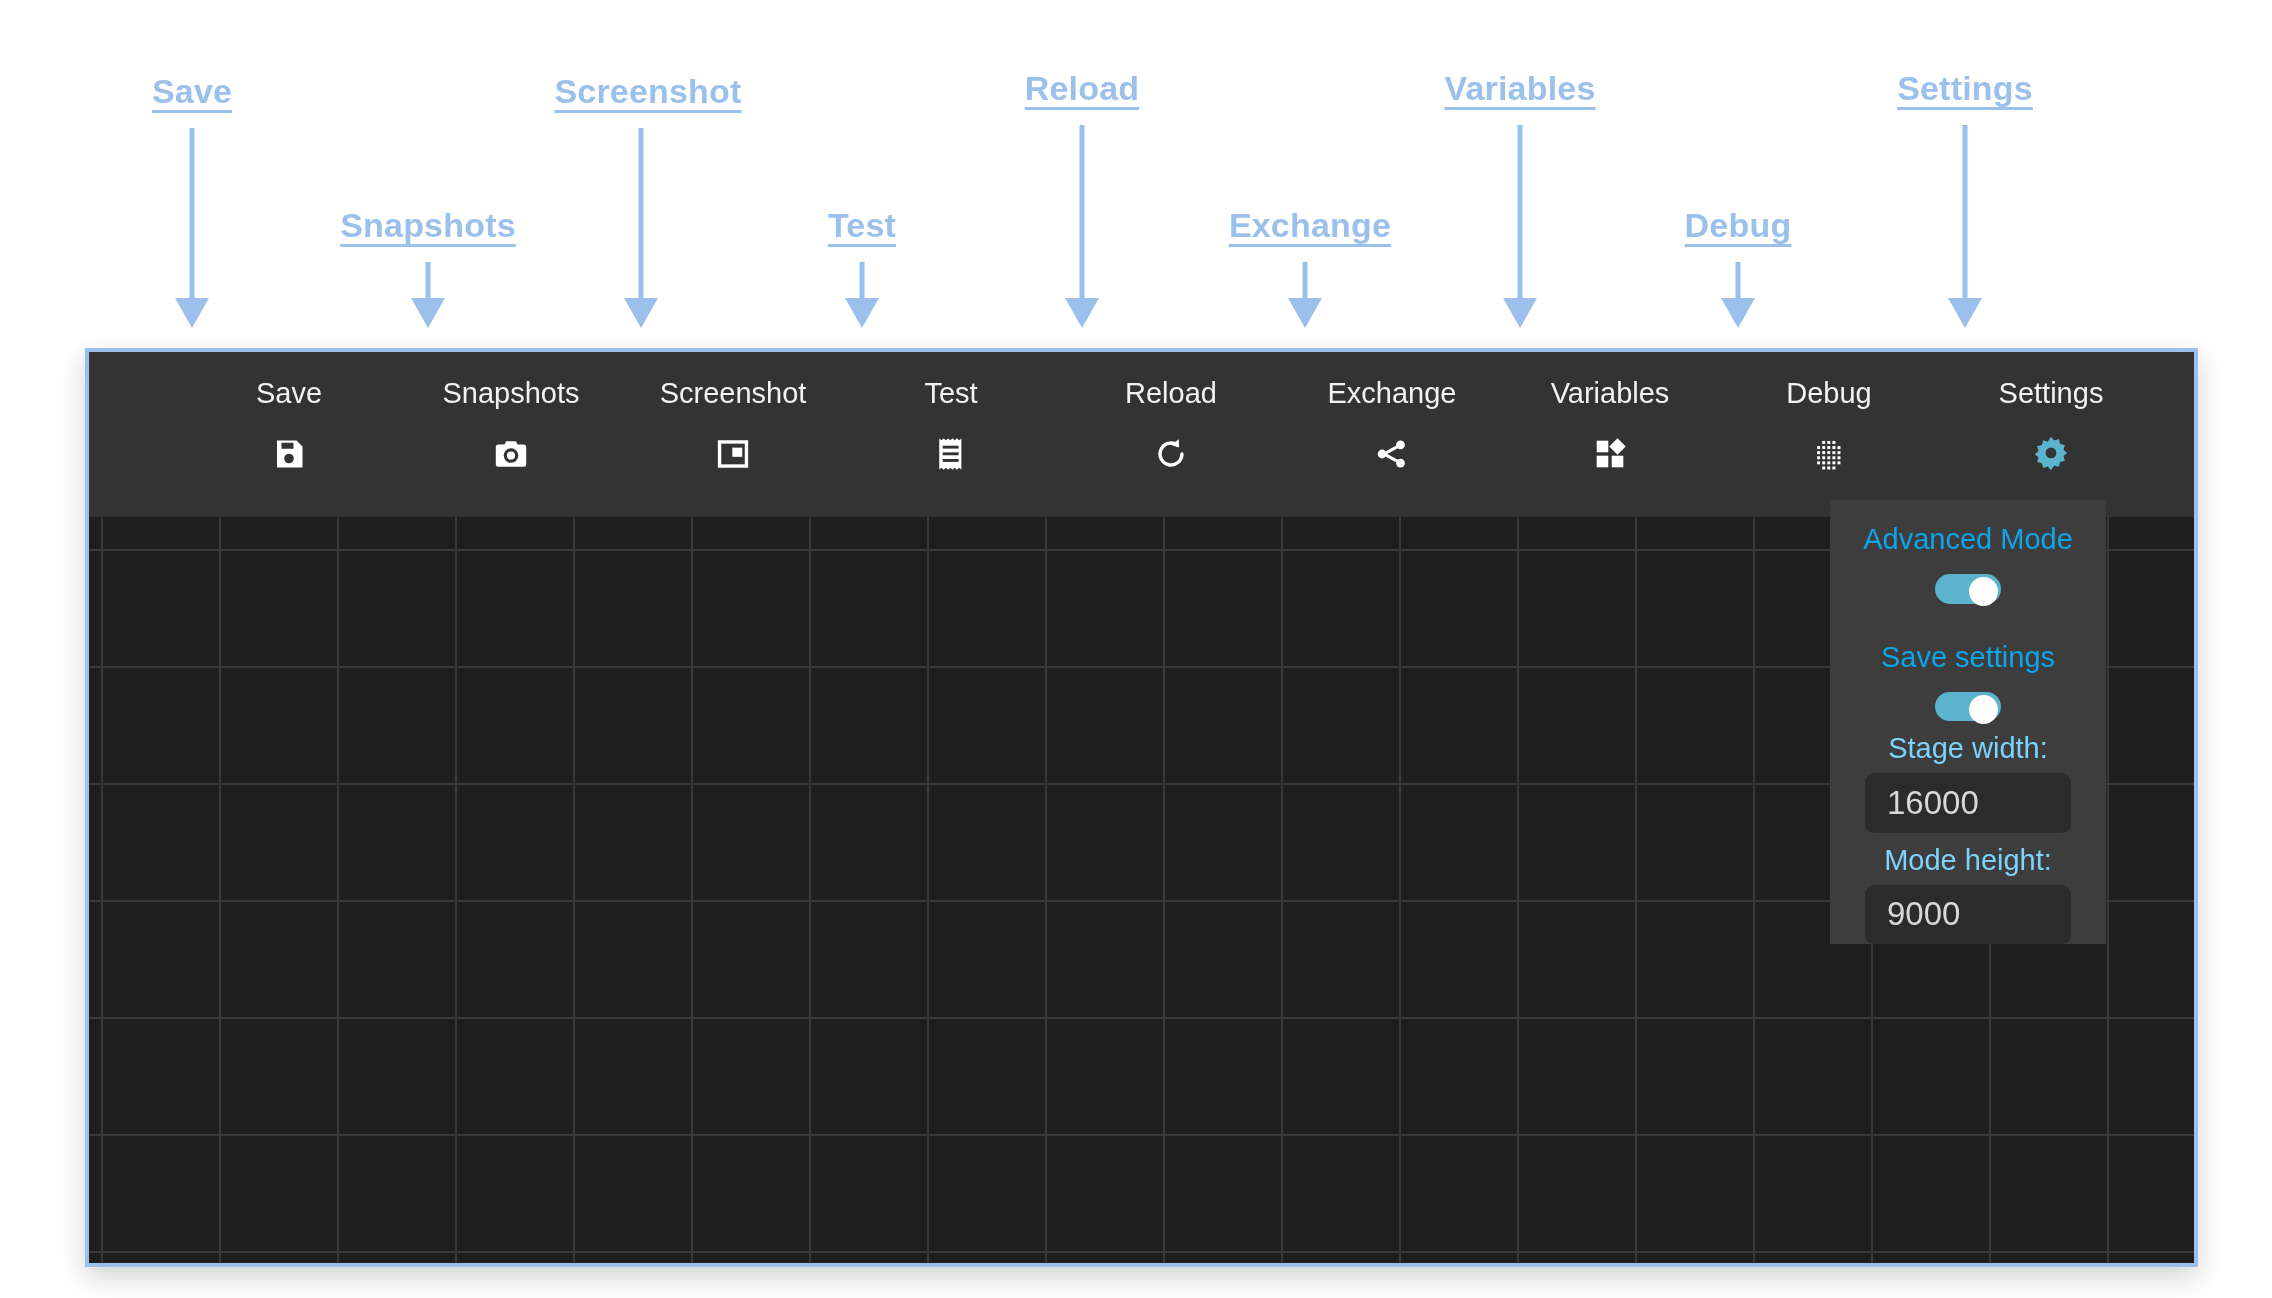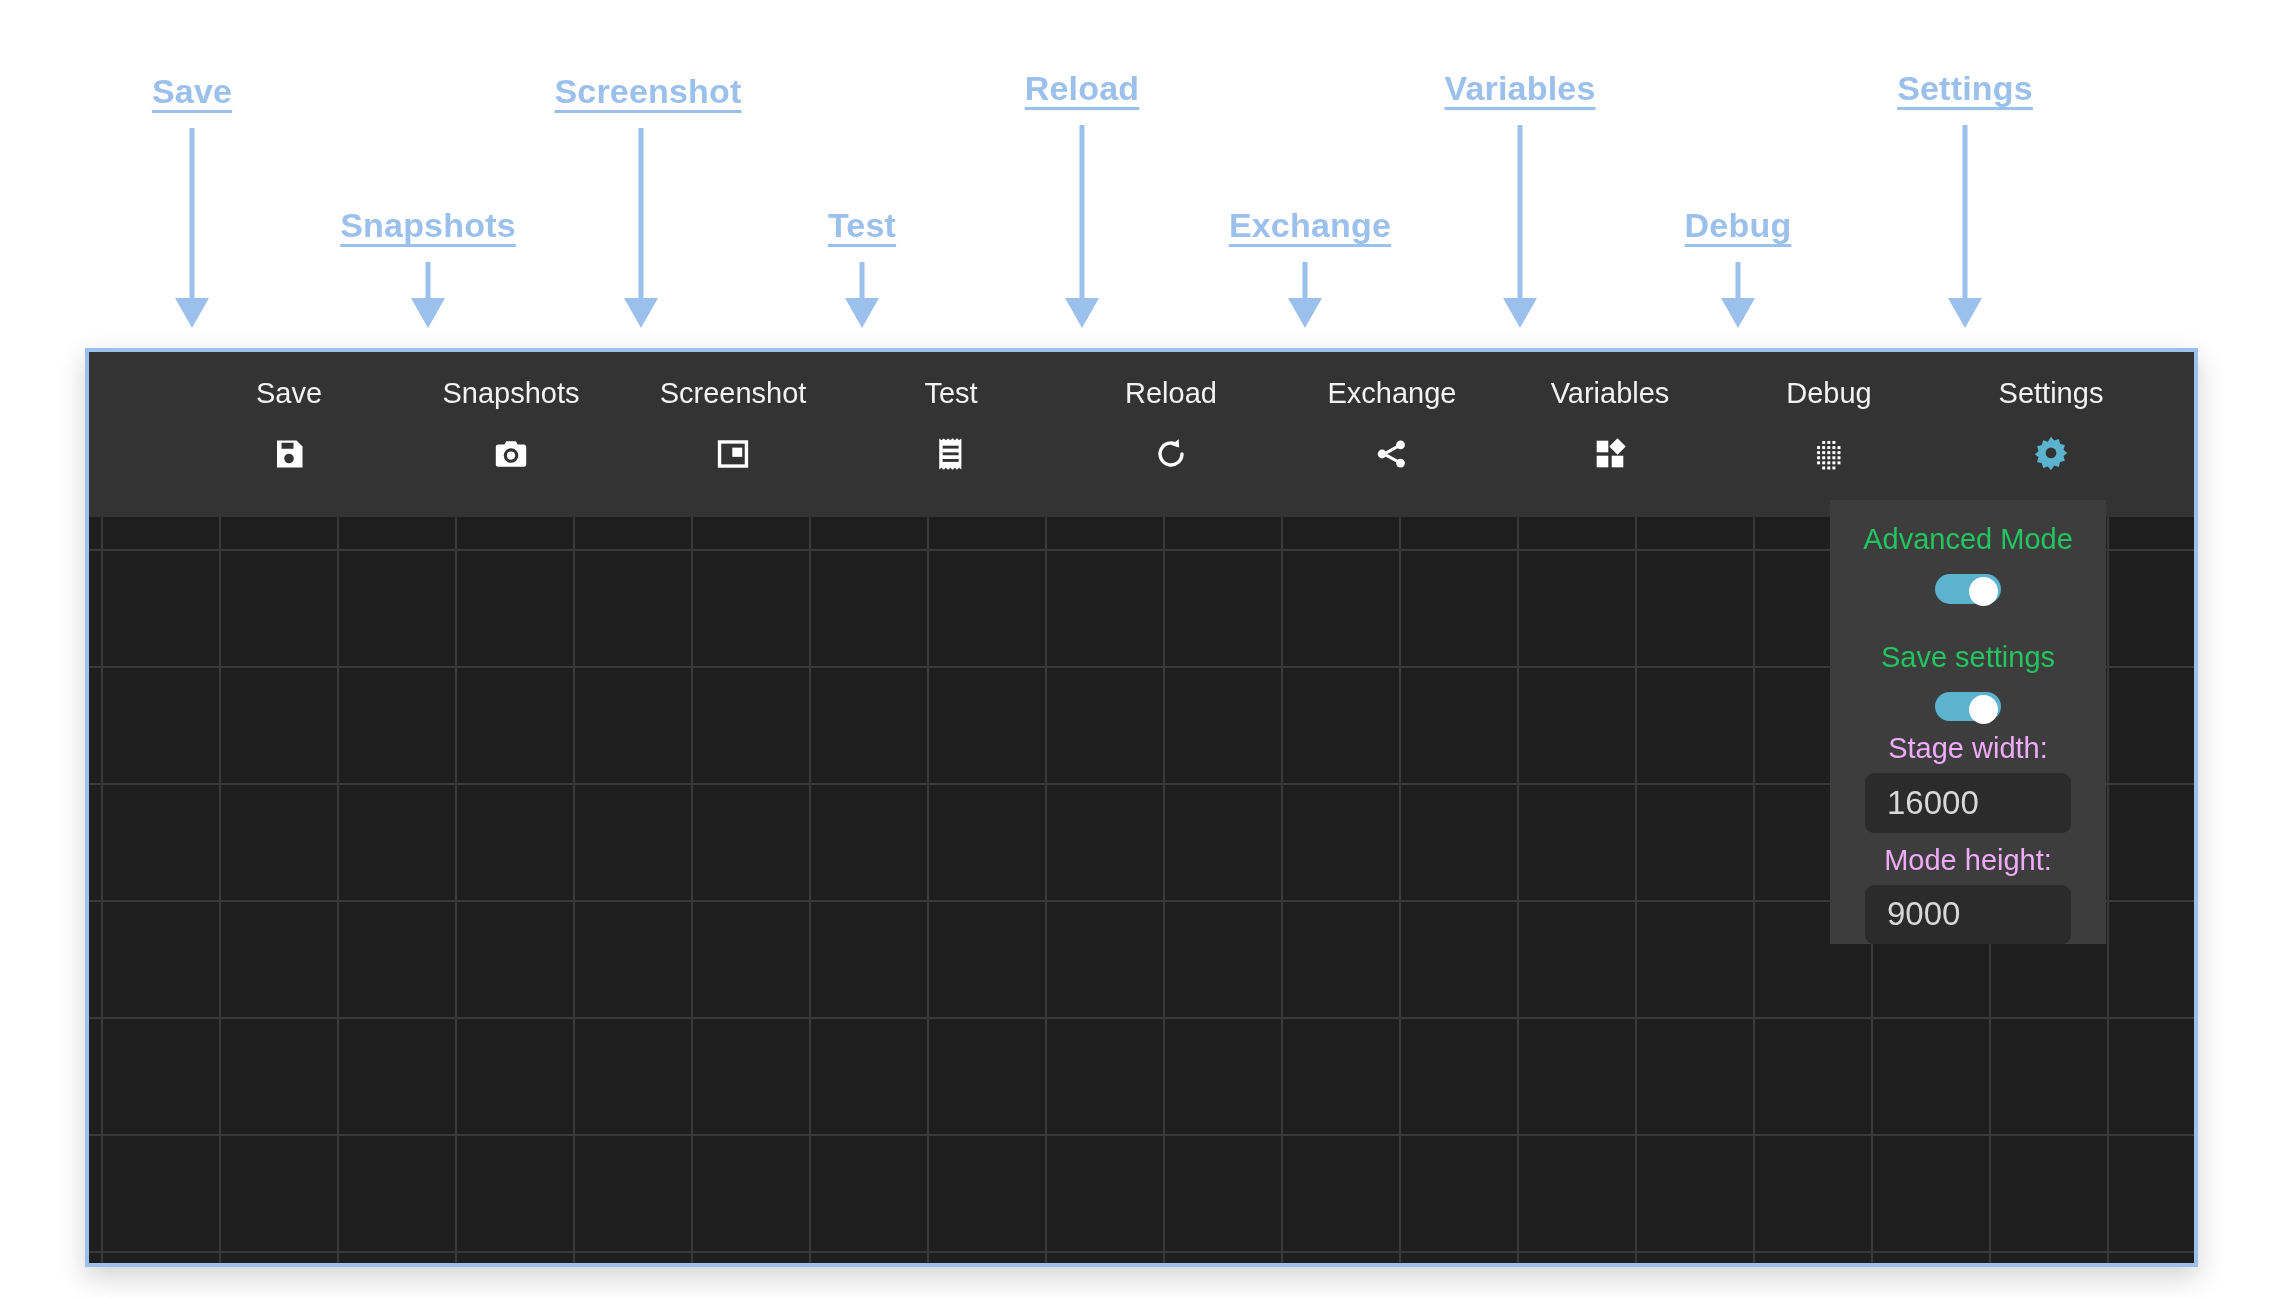--- a/index.html
+++ b/index.html
@@ -96,41 +96,41 @@
     position:absolute;
     left:1741px;top:148px;
     width:276px;height:444px;
     background:#3d3d3d;
     z-index:4;
     display:flex;flex-direction:column;align-items:center;
     padding-top:10px;
     box-sizing:border-box;
   }
   .sp-label{
-    color:#22c55e;
+    color:#0ea5e9;
     font-size:29px;
     line-height:34px;
     margin-top:12px;
     white-space:nowrap;
   }
   .toggle{
     margin-top:18px;
     width:66px;height:35px;
     border-radius:18px;
     background:#5bb3ce;
     position:relative;
     cursor:pointer;
   }
   .toggle .knob{
     position:absolute;top:3px;right:3px;
     width:29px;height:29px;border-radius:50%;
     background:#ffffff;
   }
   .sp-field-label{
-    color:#f0abfc;
+    color:#7dd3fc;
     font-size:29px;line-height:34px;
     margin-top:10px;
     white-space:nowrap;
   }
   .sp-input{
     margin-top:8px;
     width:206px;height:70px;
     background:#2b2b2b;
     border:none;border-radius:9px;
     color:#d8d8d8;

